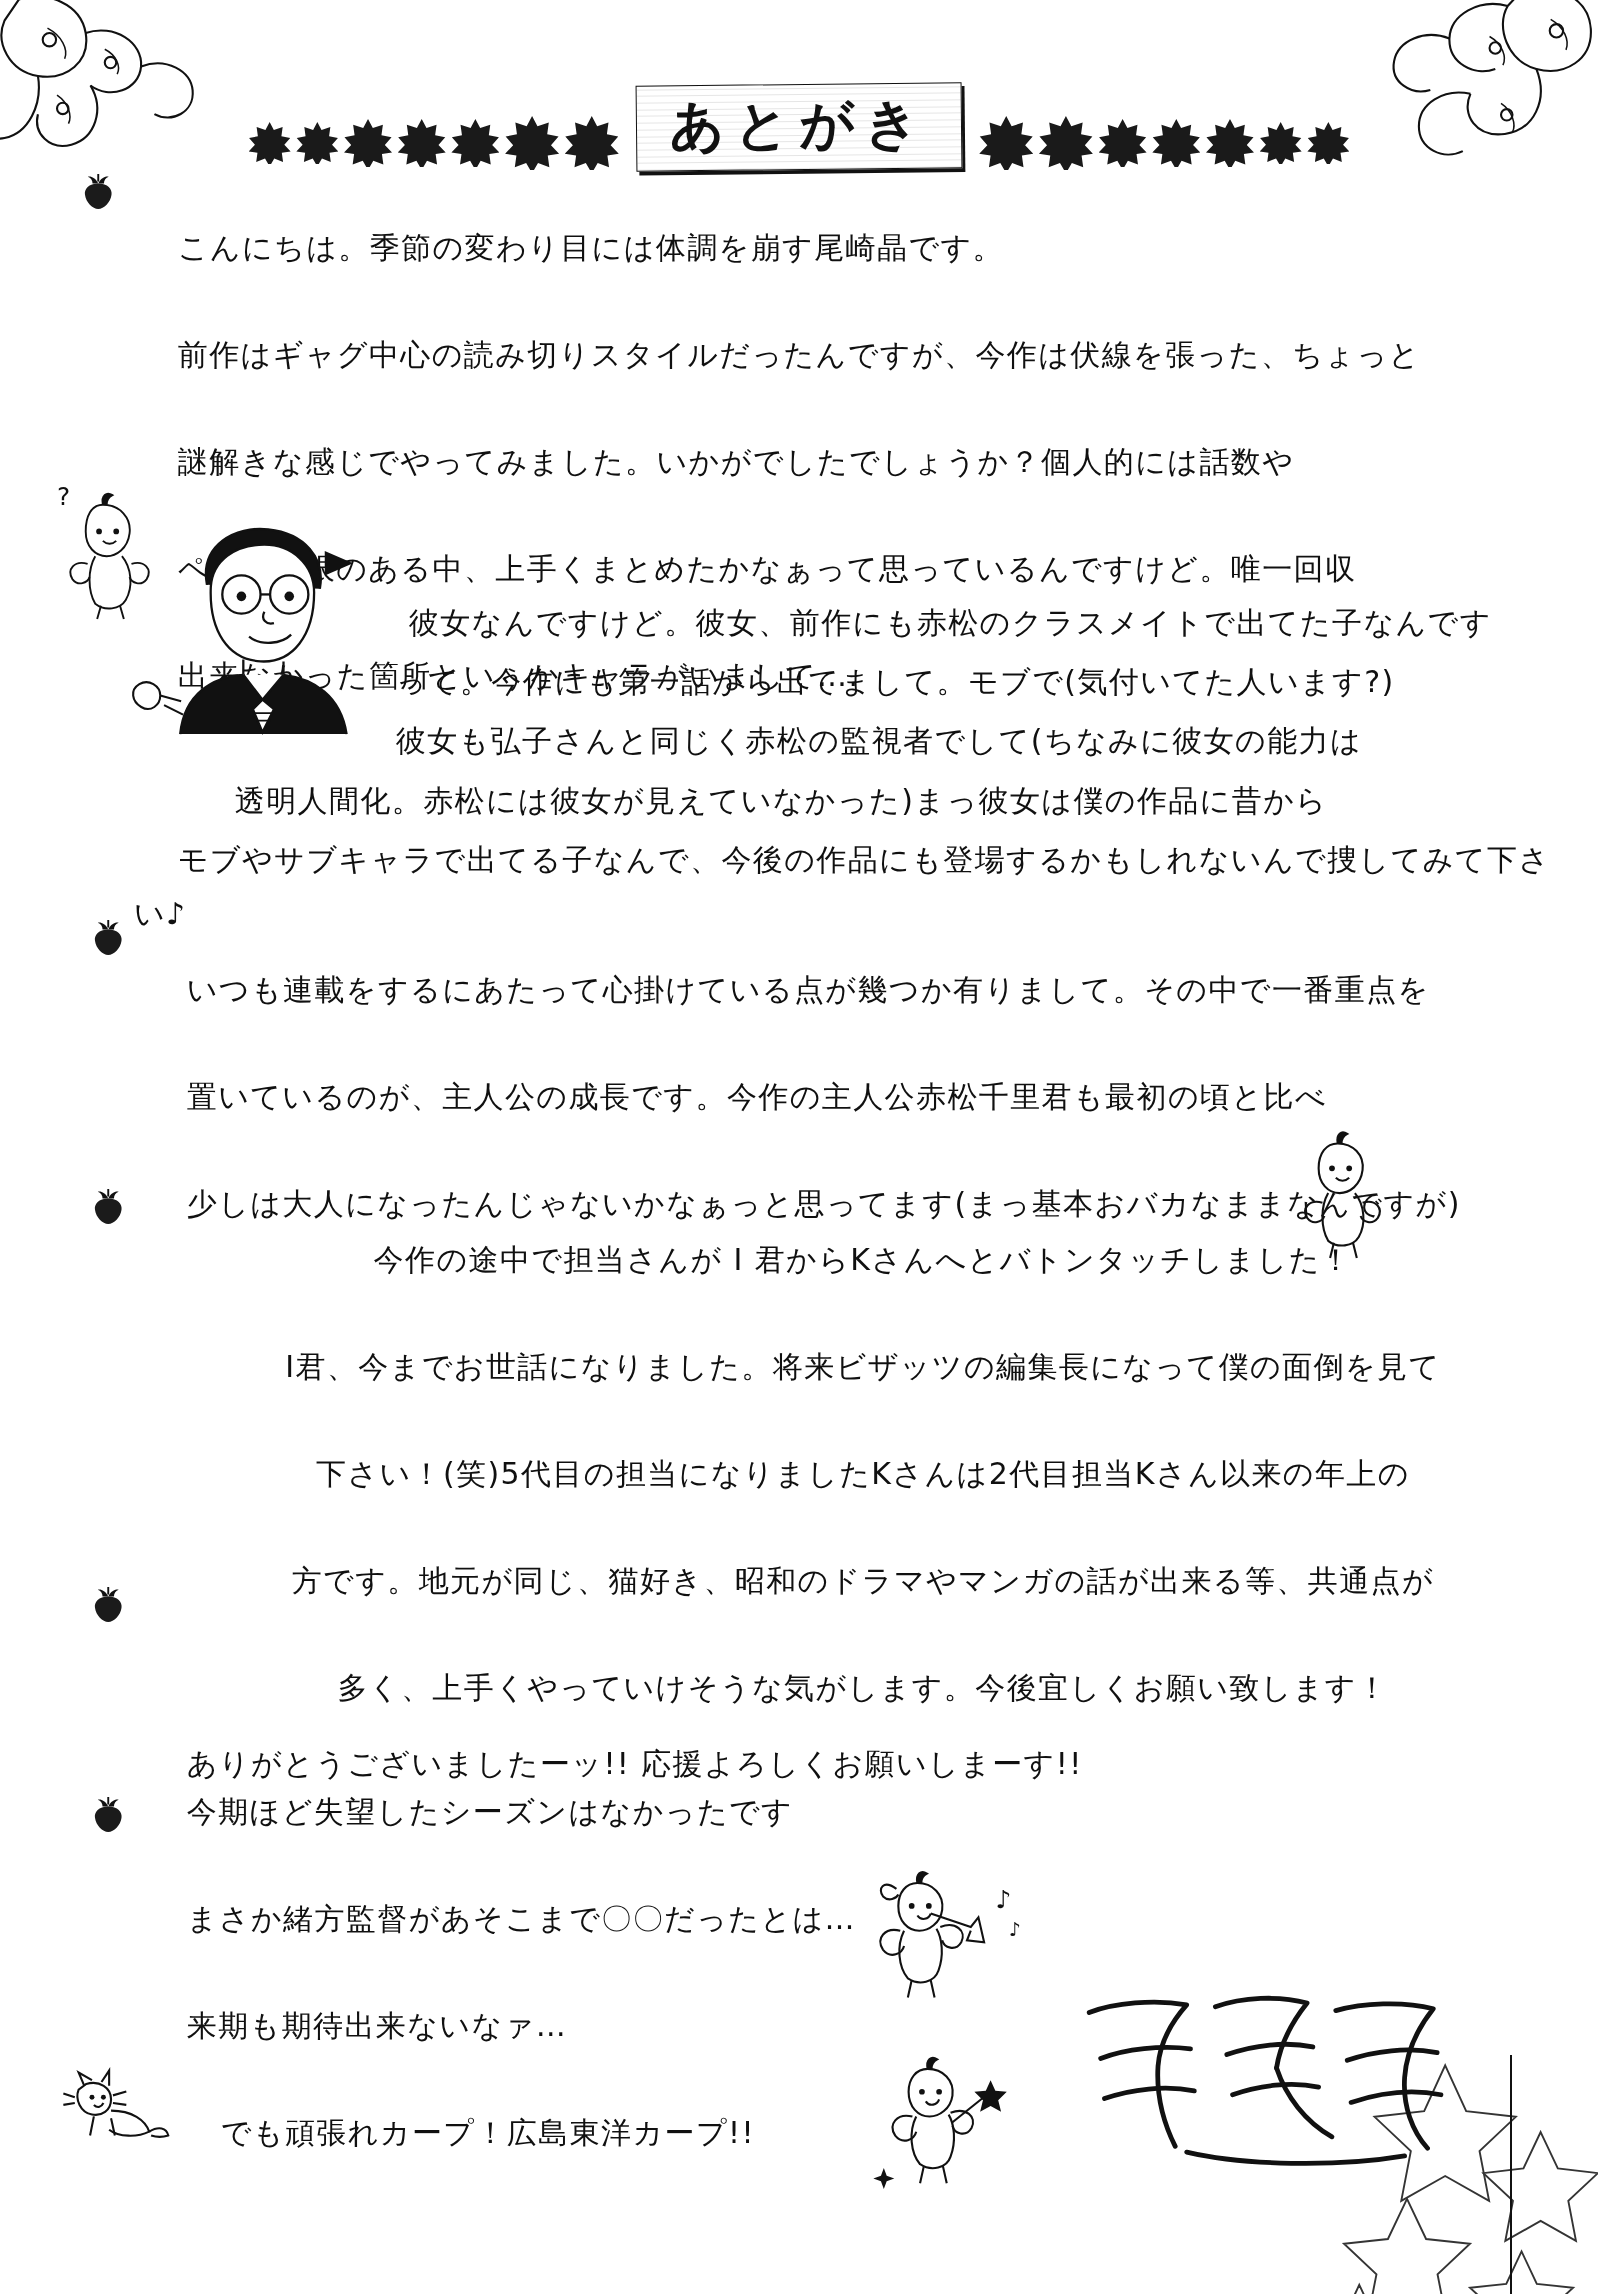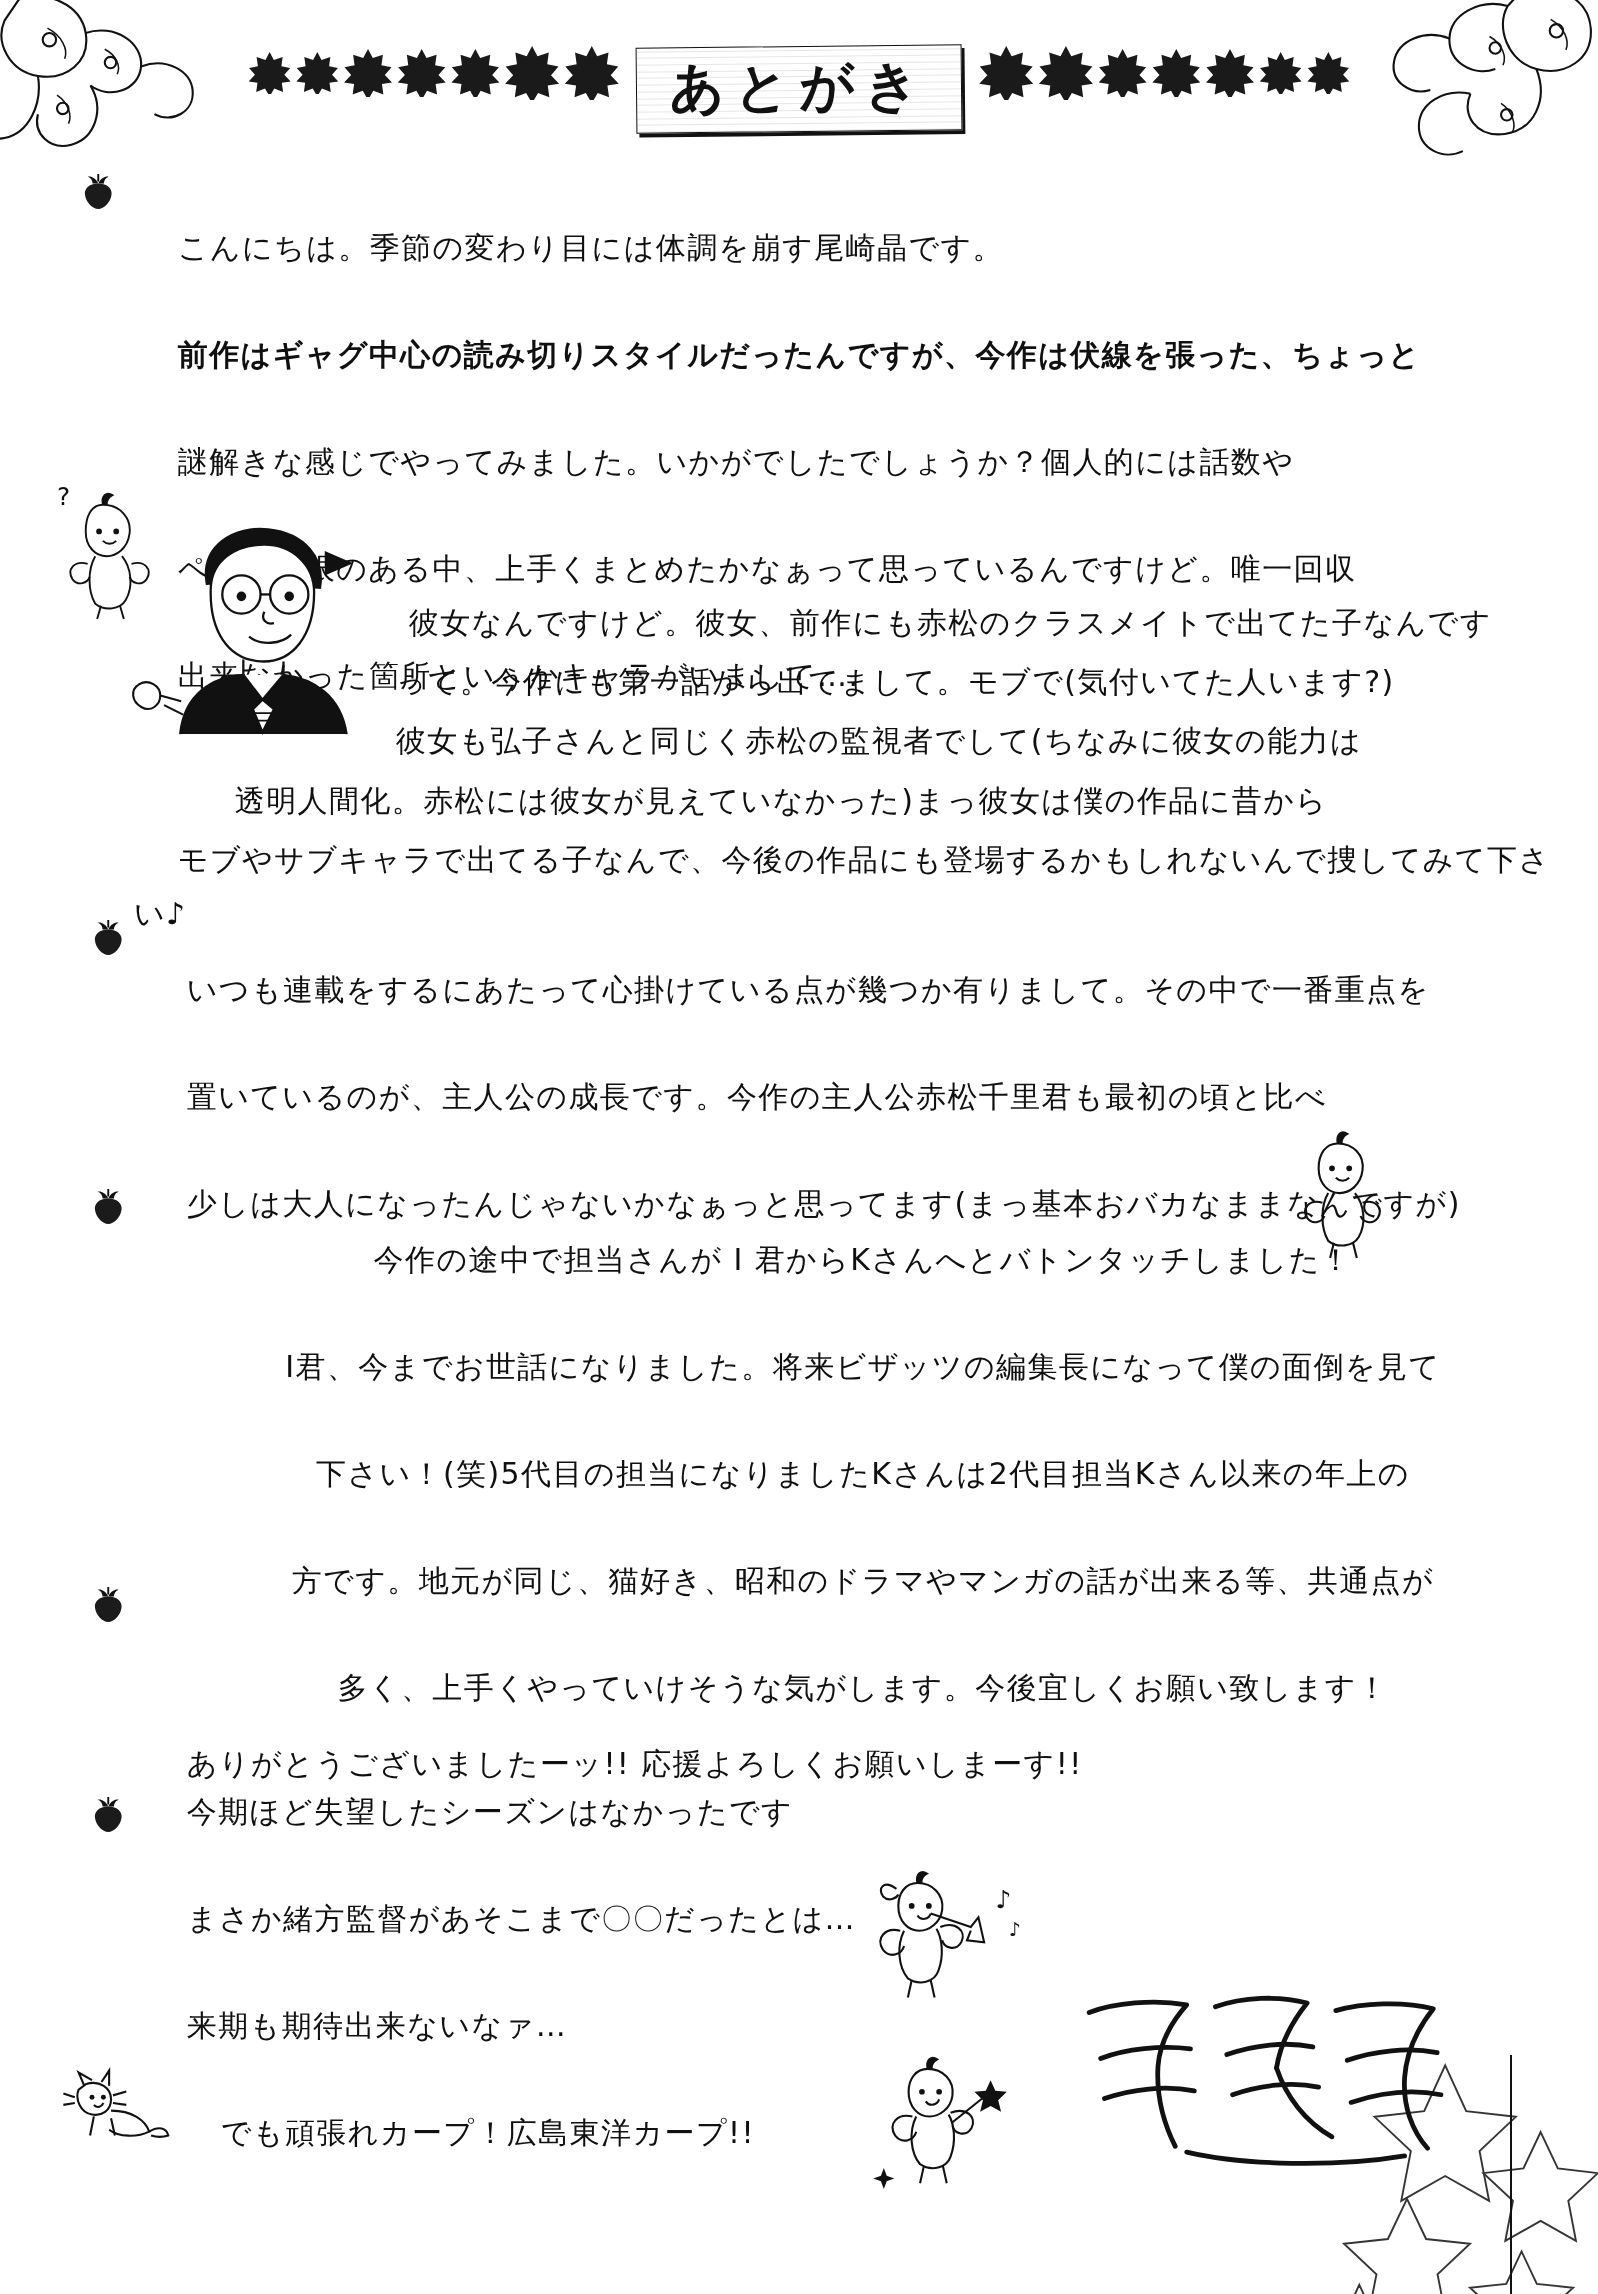--- a/index.html
+++ b/index.html
@@ -24,21 +24,21 @@
   .flower svg { display: block; }
 
   
   .header {
     position: absolute;
     top: 46px;
     left: 0;
     width: 1598px;
     height: 124px;
     display: flex;
-    align-items: flex-start;
+    align-items: flex-end;
     justify-content: center;
   }
   .star-row {
     display: flex;
     align-items: center;
     gap: 5.7px;
   }
   .star {
     width: 54px;
     height: 54px;
@@ -212,21 +212,21 @@
   <div class="bullet" style="top:174px;left:82px;">
     <svg width="32.5" height="36" viewBox="0 0 34 38">
       <path class="berry-body" d="M17 10 C27 10 32 16 31 22 C30 30 23 37 17 37 C11 37 4 30 3 22 C2 16 7 10 17 10 Z"></path>
       <path d="M17 10 C14 4 9 2 6 3 C9 4 11 7 11 10" fill="#111"></path>
       <path d="M17 10 C20 4 25 2 28 3 C25 4 23 7 23 10" fill="#111"></path>
       <rect x="16" y="0" width="2" height="8" fill="#111"></rect>
     </svg>
   </div>
   <div class="para indent" style="top:168px;left:134px;width:1396px;">
     <span>こんにちは。季節の変わり目には体調を崩す尾崎晶です。</span><br>
-    <span style="display:inline-block;margin-left:-52px;font-weight:bold;">前作はギャグ中心の読み切りスタイルだったんですが、今作は伏線を張った、ちょっと</span><br>
+    <span style="display:inline-block;margin-left:-52px;">前作はギャグ中心の読み切りスタイルだったんですが、今作は伏線を張った、ちょっと</span><br>
     <span style="display:inline-block;margin-left:-52px;">謎解きな感じでやってみました。いかがでしたでしょうか？個人的には話数や</span><br>
     <span style="display:inline-block;margin-left:-52px;">ページ制限のある中、上手くまとめたかなぁって思っているんですけど。唯一回収</span><br>
     <span style="display:inline-block;margin-left:-52px;">出来なかった箇所といぅかキャラがいまして….</span>
   </div>
 
   <div class="doodle" style="top:516px;left:161px;">
     <svg width="201" height="220" viewBox="0 0 210 230">
       <g fill="none" stroke="#111" stroke-width="2.4">
 
         <path d="M48 72 C40 30 78 10 112 14 C150 18 172 44 166 76" fill="#111"></path>

